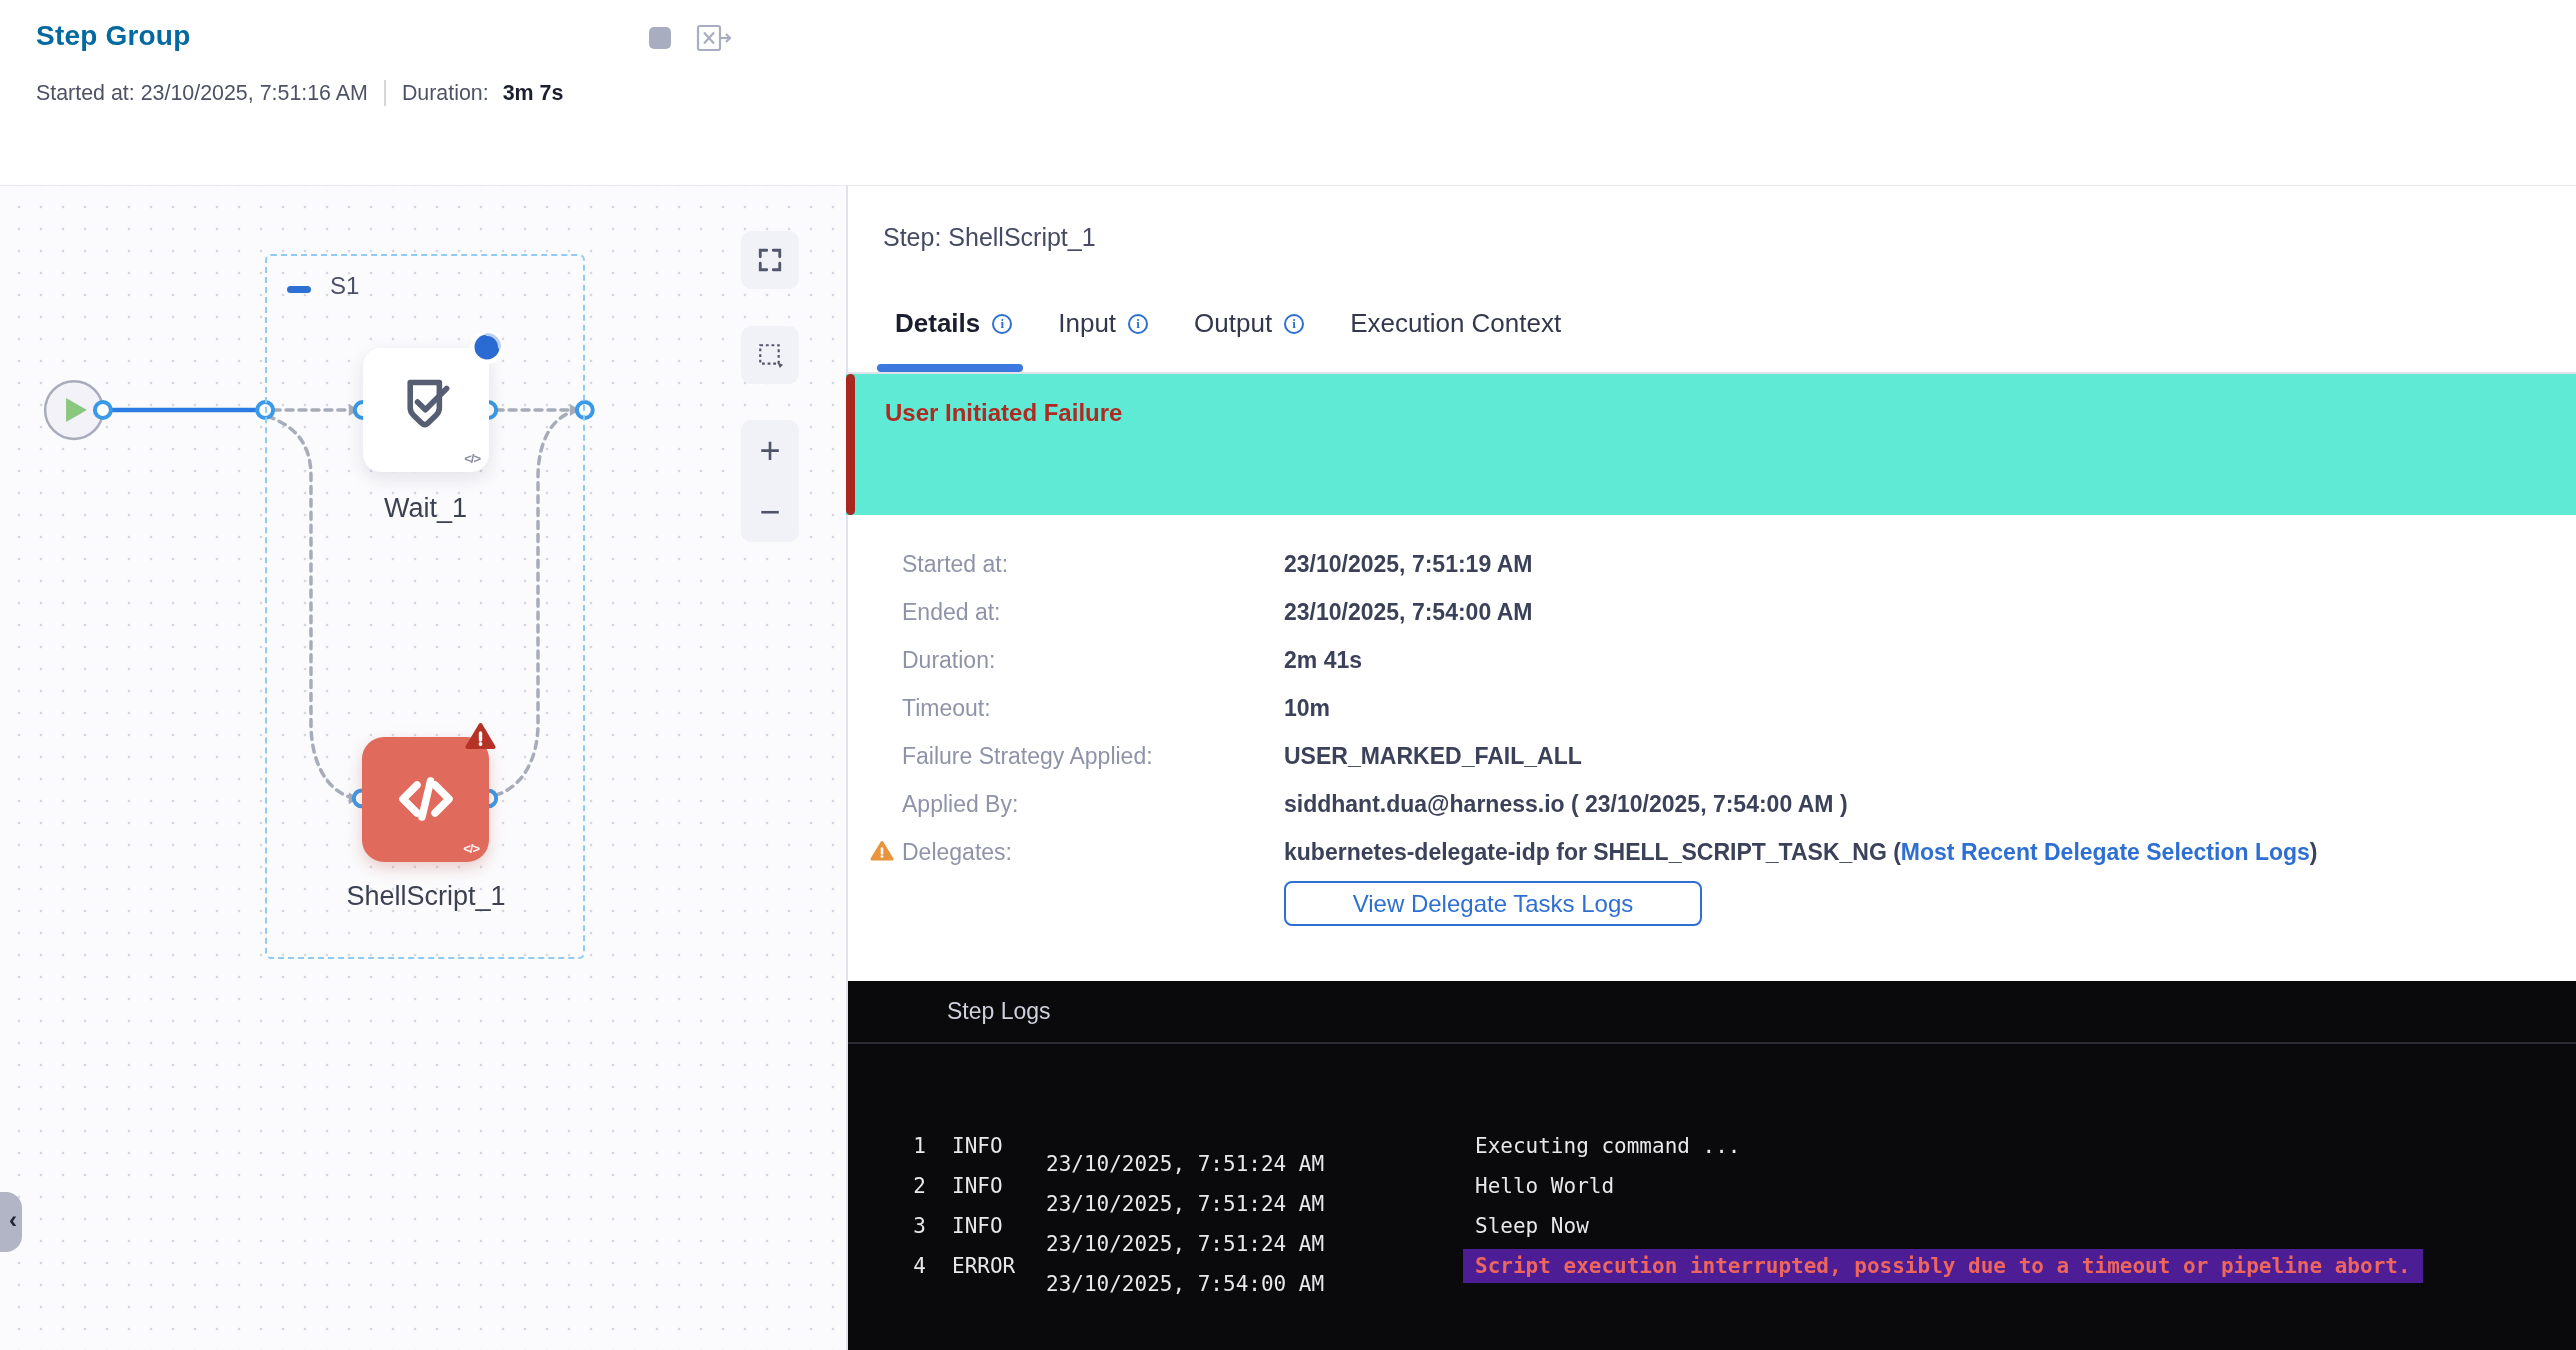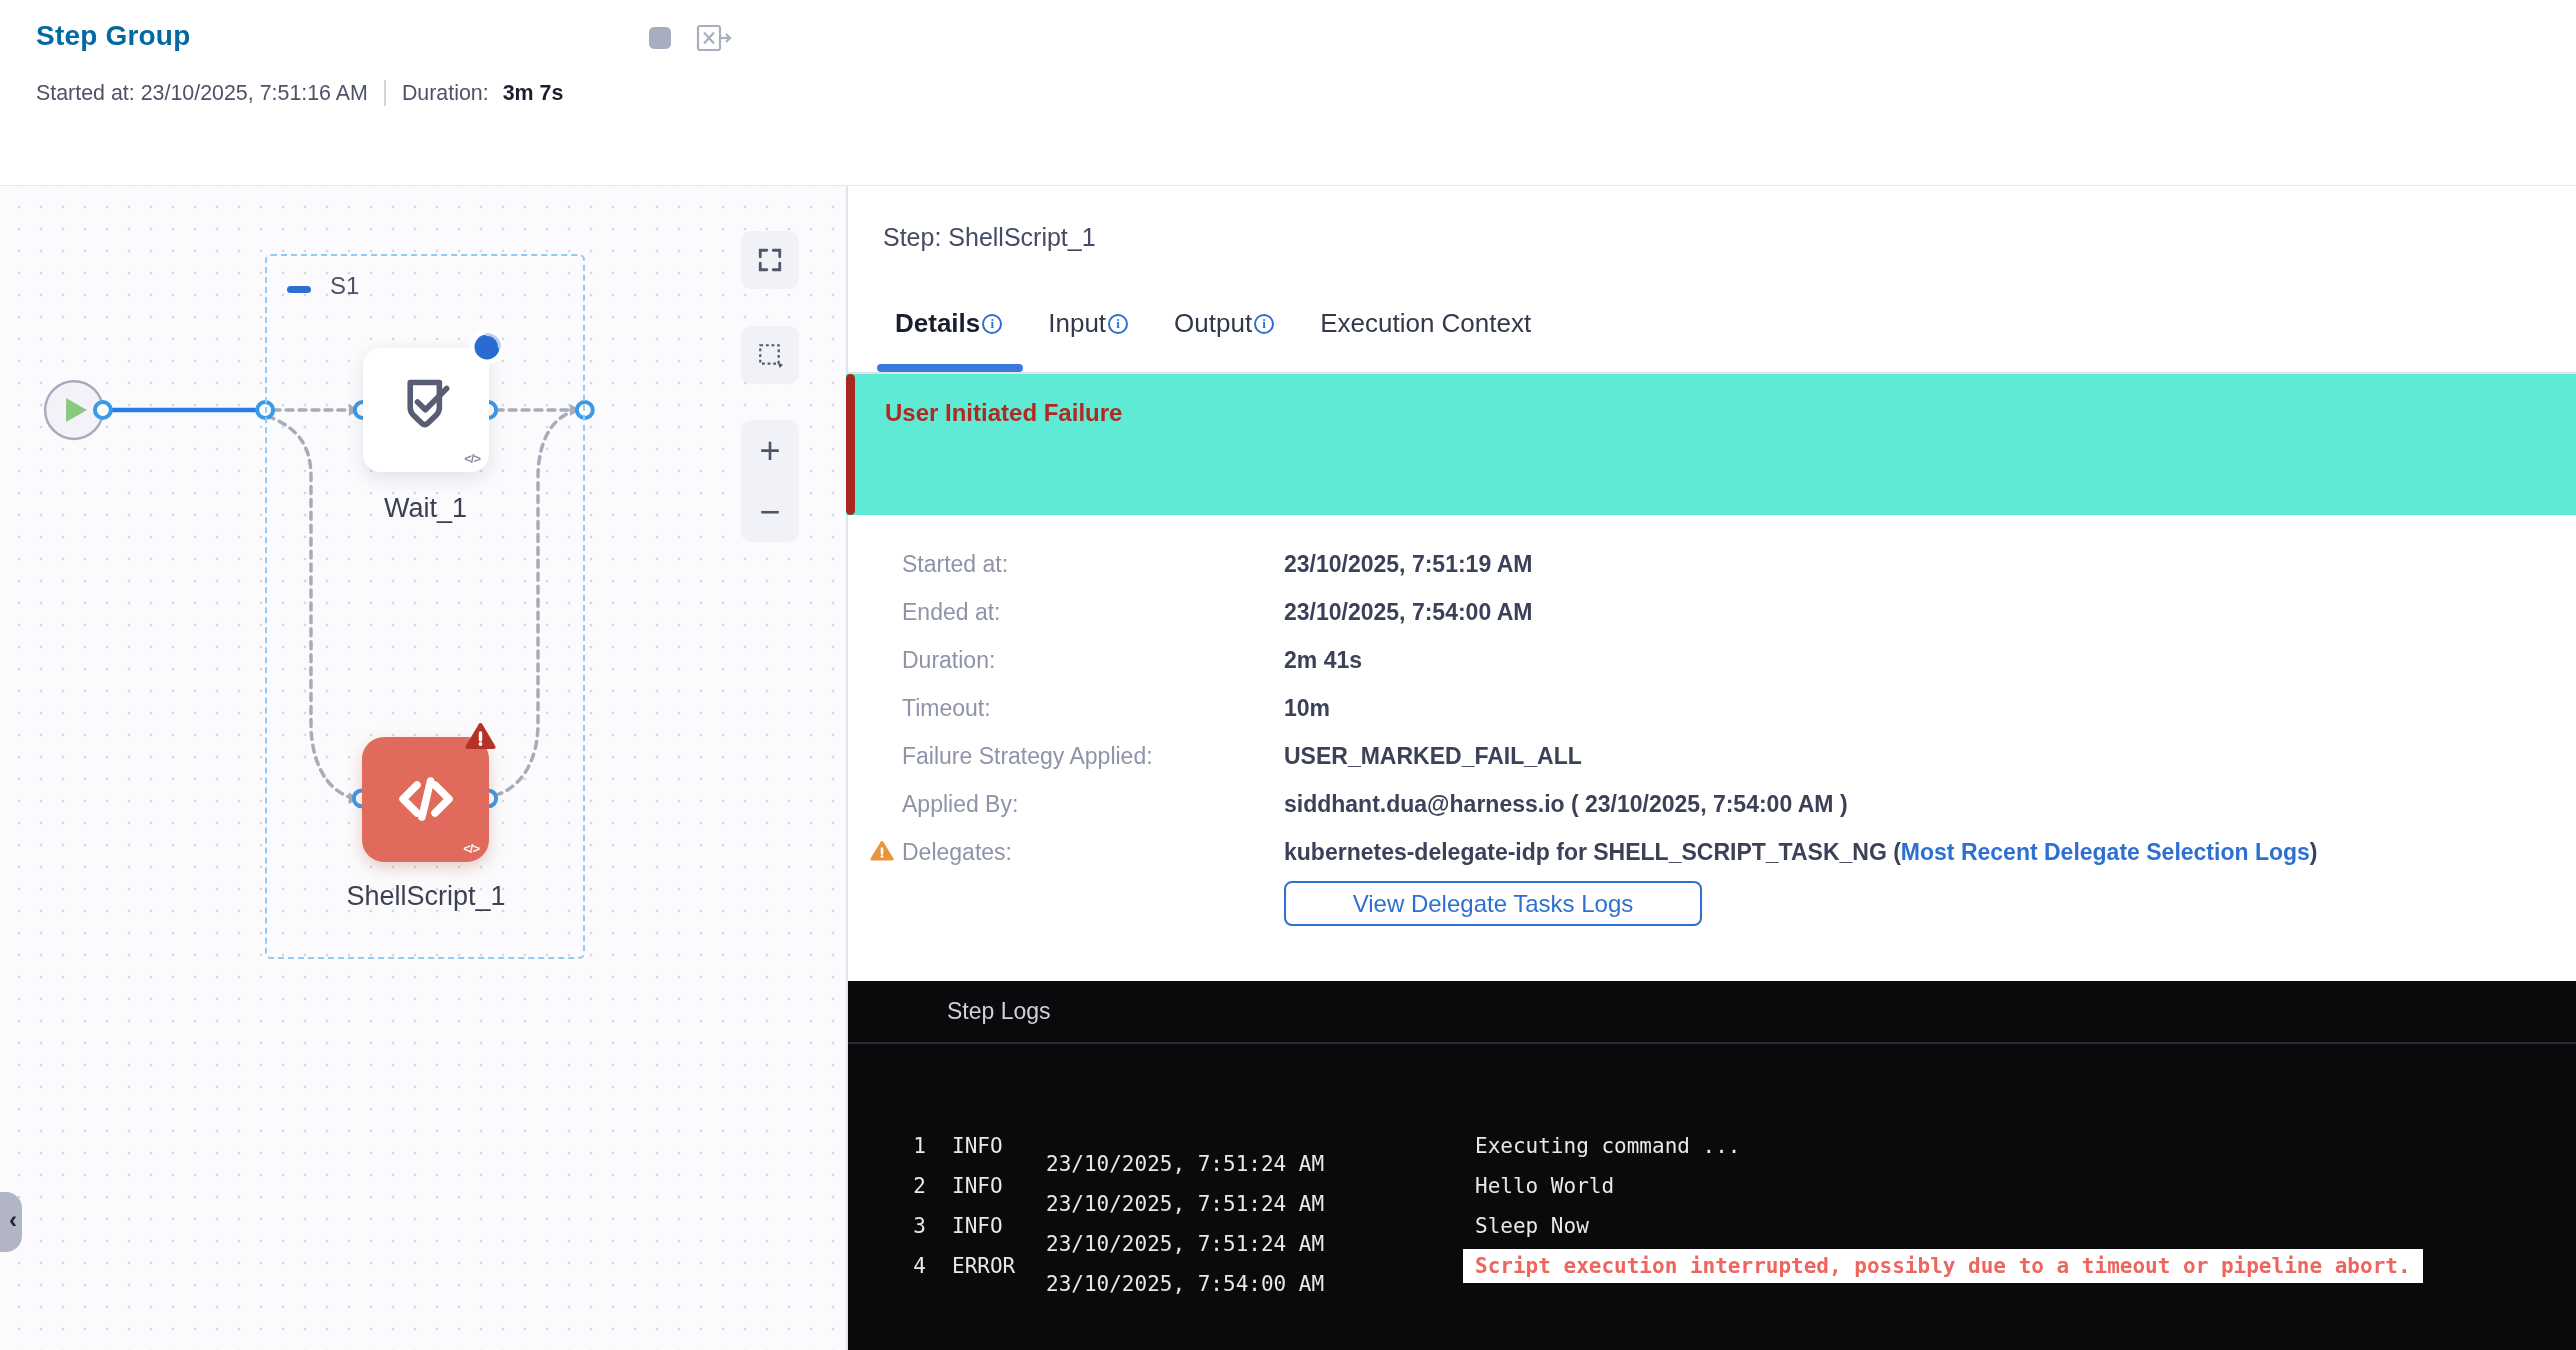--- a/index.html
+++ b/index.html
@@ -64,21 +64,21 @@
     background:#b2b5c5; border-radius:16px; cursor:pointer; }
   .edge-pill span { position:absolute; right:5px; top:14px; font-size:24px; color:#23263a; font-weight:bold; }
 
   
   .v-divider { position:absolute; left:846px; top:186px; width:2px; height:1164px; background:#e2e3ea; }
 
   
   .panel { position:absolute; left:848px; top:186px; width:1728px; height:795px; background:#fff; }
   .step-title { position:absolute; left:35px; top:37px; font-size:25px; font-weight:500; color:#454b63; }
   .tabs { position:absolute; left:47px; top:122px; display:flex; gap:46px; align-items:center; }
-  .tab { display:flex; align-items:center; gap:2px; font-size:26px; color:#33384d; cursor:pointer; }
+  .tab { display:flex; align-items:center; gap:12px; font-size:26px; color:#33384d; cursor:pointer; }
   .tab.active { font-weight:bold; color:#1b1e2e; }
   .info-icon { width:20px; height:20px; border:2px solid #2d6fd3; border-radius:50%;
     color:#2d6fd3; font-size:13px; font-weight:bold; display:flex; align-items:center;
     justify-content:center; font-family:"Liberation Serif", serif; }
   .tab-underline { position:absolute; left:29px; top:178px; width:146px; height:8px;
     background:#3b79df; border-radius:5px; }
   .tab-border { position:absolute; left:0; top:186px; width:1728px; height:2px; background:#e0e1e9; }
 
   .banner { position:absolute; left:-2px; top:188px; width:1730px; height:141px; background:#5eead4; }
   .banner-bar { position:absolute; left:0; top:0; width:9px; height:141px; background:#a8271f; border-radius:5px; }
@@ -100,21 +100,21 @@
   .logs-header { height:63px; display:flex; align-items:center; padding-left:54px;
     border-bottom:2px solid #2c2c34; }
   .logs-title { font-size:23px; color:#cfd1dc;margin-left:45px; }
   .logs-body { padding:82px 0 0 54px; font-family:"DejaVu Sans Mono", monospace;
     font-size:21px; color:#e8e8ea; }
   .log-line { display:flex; align-items:center; height:40px; white-space:pre; }
   .log-num { width:24px; text-align:right; flex:0 0 24px; }
   .log-level { margin-left:26px; width:76px; flex:0 0 76px; }
   .log-time { margin-left:18px; width:329px; flex:0 0 329px;margin-top:36px; }
   .log-msg { margin-left:100px; }
-  .log-line.error .log-msg { color:#ee655d; font-weight:bold; background:#ffffff;
+  .log-line.error .log-msg { color:#ee655d; font-weight:bold; background:#4c1d95;
     padding:5px 12px; margin-left:88px; }
 </style>
 </head>
 <body>
 
 <div class="root">
 
   <div class="header">
     <div class="page-title">Step Group</div>
     <div class="hdr-stop" title=""></div>

